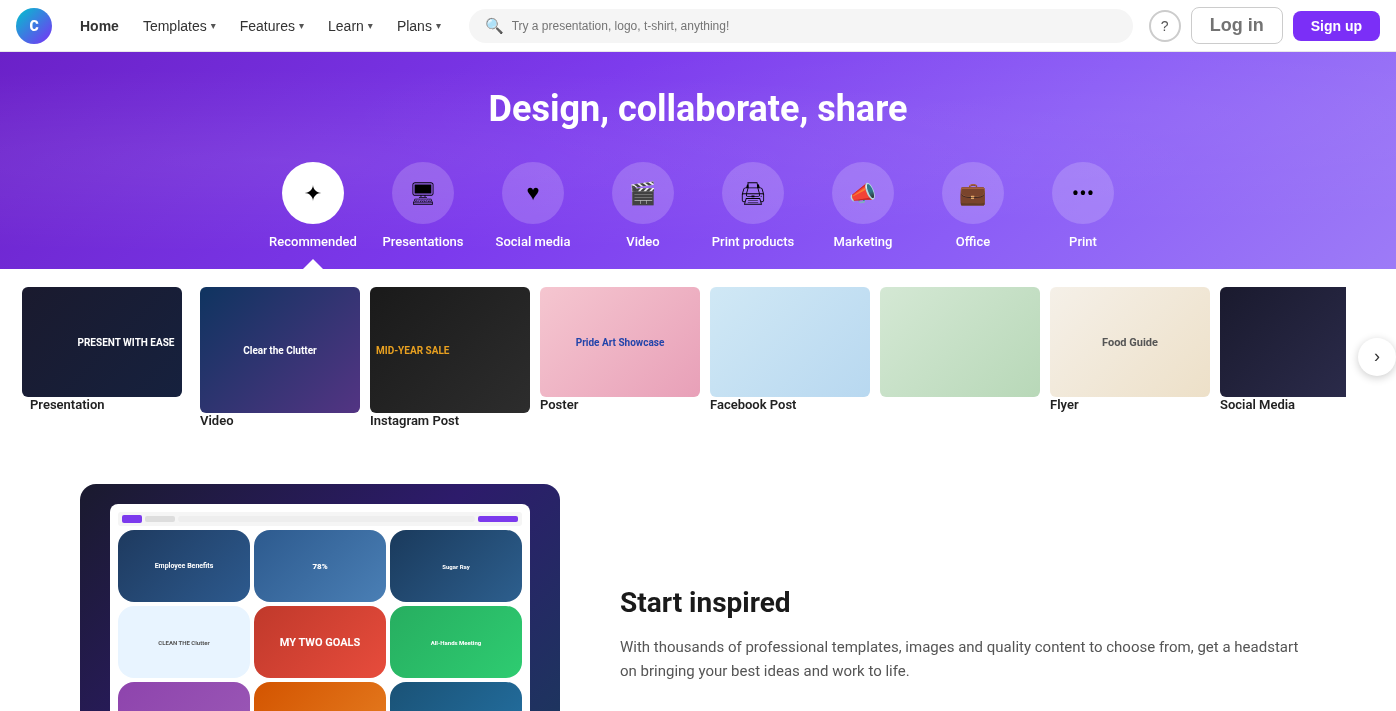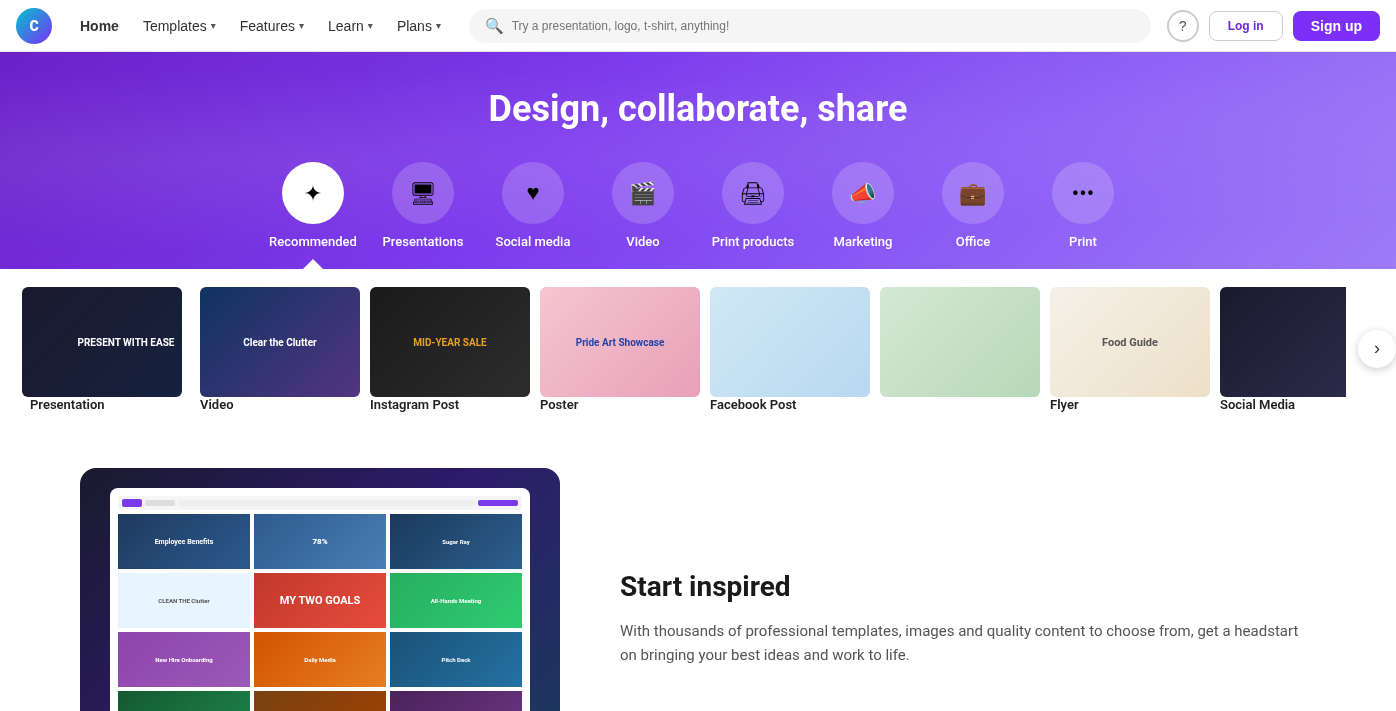--- a/index.html
+++ b/index.html
@@ -38,21 +38,21 @@
       font-size: 12px; color: #0f172a; outline: none;
     }
     .nav-actions { display: flex; align-items: center; gap: 10px; }
     .help-btn {
       width: 32px; height: 32px; border-radius: 50%;
       border: 2px solid #ccc; display: flex; align-items: center; justify-content: center;
       cursor: pointer; color: #555; font-size: 14px; background: none;
     }
     .login-btn {
       padding: 7px 18px; border-radius: 8px; border: 1px solid #ccc;
-      font-size: 12px; font-weight: 600; cursor: pointer; background: none; color: #6d28d9;
+      font-size: 18px; font-weight: 600; cursor: pointer; background: none; color: #737373;
     }
     .signup-btn {
       padding: 7px 18px; border-radius: 8px; border: none;
       font-size: 14px; font-weight: 600; cursor: pointer;
       background: #7b2ff7; color: #fff;
     }
 
     
     .hero {
       background: linear-gradient(135deg, #6b21c8 0%, #7c3aed 40%, #8b5cf6 70%, #9d7bf7 100%);
@@ -136,21 +136,21 @@
       background: linear-gradient(135deg, #1a1a2e 0%, #2d1b6b 50%, #1a3a5c 100%);
       border-radius: 16px; position: relative; overflow: hidden;
       display: flex; align-items: center; justify-content: center;
     }
     .laptop-screen {
       width: 420px; height: 260px; background: #fff;
       border-radius: 8px; overflow: hidden; padding: 8px;
     }
     .laptop-grid { display: grid; grid-template-columns: repeat(3, 1fr); gap: 4px; }
     .laptop-cell {
-      height: 55px; border-radius: 0;
+      height: 72px; border-radius: 16px;
       display: flex; align-items: center; justify-content: center;
       font-size: 8px; font-weight: 700; color: #fff;
       overflow: hidden;
     }
     .lc1 { background: linear-gradient(135deg, #1e3a5f, #2d5a8e); }
     .lc2 { background: linear-gradient(135deg, #2d5a8e, #4a7fb5); }
     .lc3 { background: linear-gradient(135deg, #1a3a5c, #2d5f8e); }
     .lc4 { background: #e8f4ff; color: #333; }
     .lc5 { background: linear-gradient(135deg, #c0392b, #e74c3c); }
     .lc6 { background: linear-gradient(135deg, #27ae60, #2ecc71); }
@@ -259,27 +259,27 @@
 <div class="templates-section">
   <div class="templates-wrapper">
     <div class="templates-row" id="tmpl-row">
         <div class="template-card">
     <div class="template-thumb" style="background:linear-gradient(135deg,#1a1a2e,#16213e);height:110px;width:160px;border-radius:6px;display:flex;align-items:center;justify-content:center;margin:18px 8px 0 0;padding-left:48px;">
       <span style="font-size:10px;font-weight:700;color:#fff;text-align:center;padding:6px;">PRESENT WITH EASE</span>
     </div>
     <div class="template-label">Presentation</div>
   </div>
         <div class="template-card">
-    <div class="template-thumb" style="background:linear-gradient(135deg,#0f3460,#533483);height:110px;width:160px;border-radius:6px;display:flex;align-items:center;justify-content:center;margin:18px 8px 0 8px;">
+    <div class="template-thumb" style="background:linear-gradient(135deg,#0f3460,#533483);height:126px;width:160px;border-radius:6px;display:flex;align-items:center;justify-content:center;margin:18px 8px 0 8px;">
       <span style="font-size:10px;font-weight:700;color:#fff;text-align:center;padding:6px;">Clear the Clutter</span>
     </div>
     <div class="template-label">Video</div>
   </div>
         <div class="template-card">
-    <div class="template-thumb" style="background:linear-gradient(135deg,#1a1a1a,#2d2d2d);height:110px;width:160px;border-radius:6px;display:flex;align-items:center;justify-content:center;margin:18px 8px 0 8px;">
+    <div class="template-thumb" style="background:linear-gradient(135deg,#1a1a1a,#2d2d2d);height:126px;width:160px;border-radius:6px;display:flex;align-items:center;margin:18px 8px 0 8px;">
       <span style="font-size:10px;font-weight:700;color:#e8a020;text-align:center;padding:6px;">MID-YEAR SALE</span>
     </div>
     <div class="template-label">Instagram Post</div>
   </div>
         <div class="template-card">
     <div class="template-thumb" style="background:linear-gradient(135deg,#f5c6d0,#e8a0b8);height:110px;width:160px;border-radius:6px;display:flex;align-items:center;justify-content:center;margin:18px 8px 0 8px;">
       <span style="font-size:10px;font-weight:700;color:#2244aa;text-align:center;padding:6px;">Pride Art Showcase</span>
     </div>
     <div class="template-label">Poster</div>
   </div>

